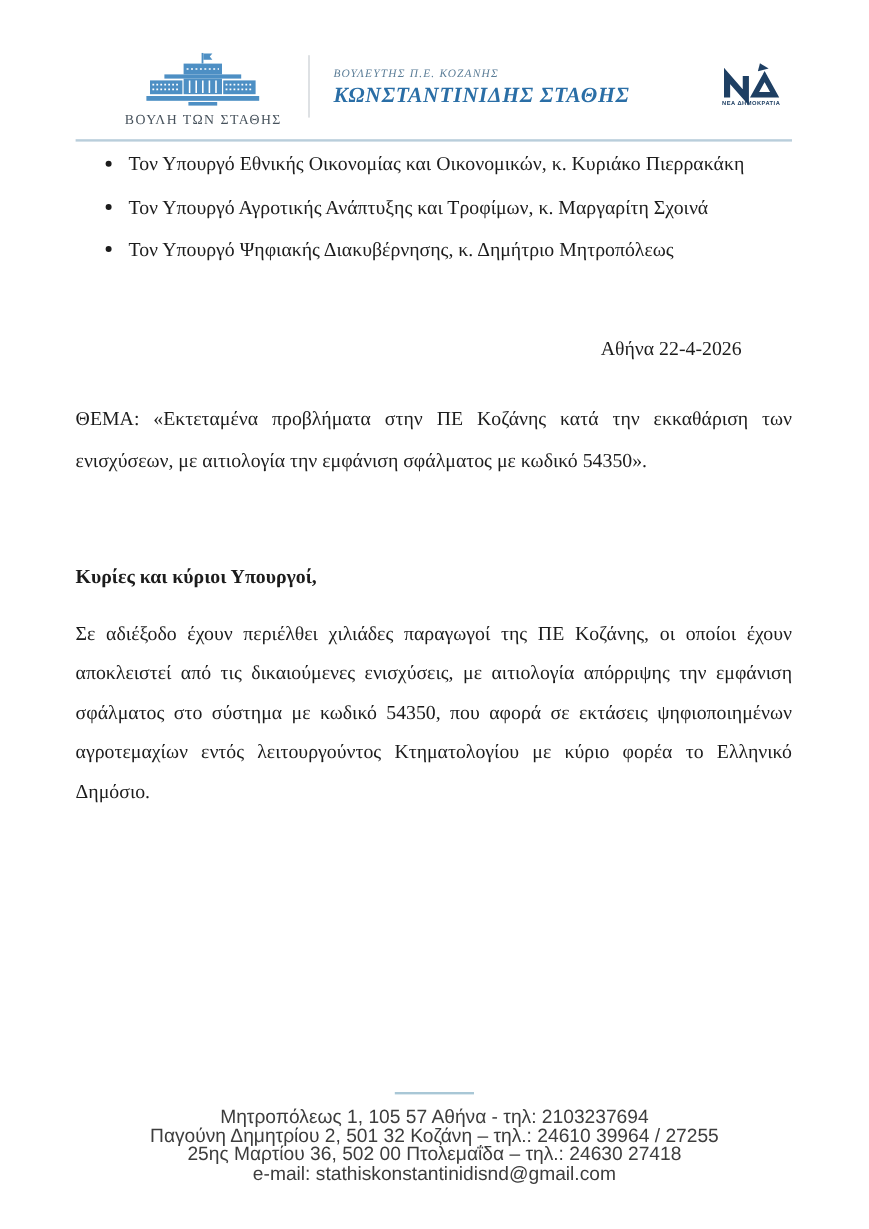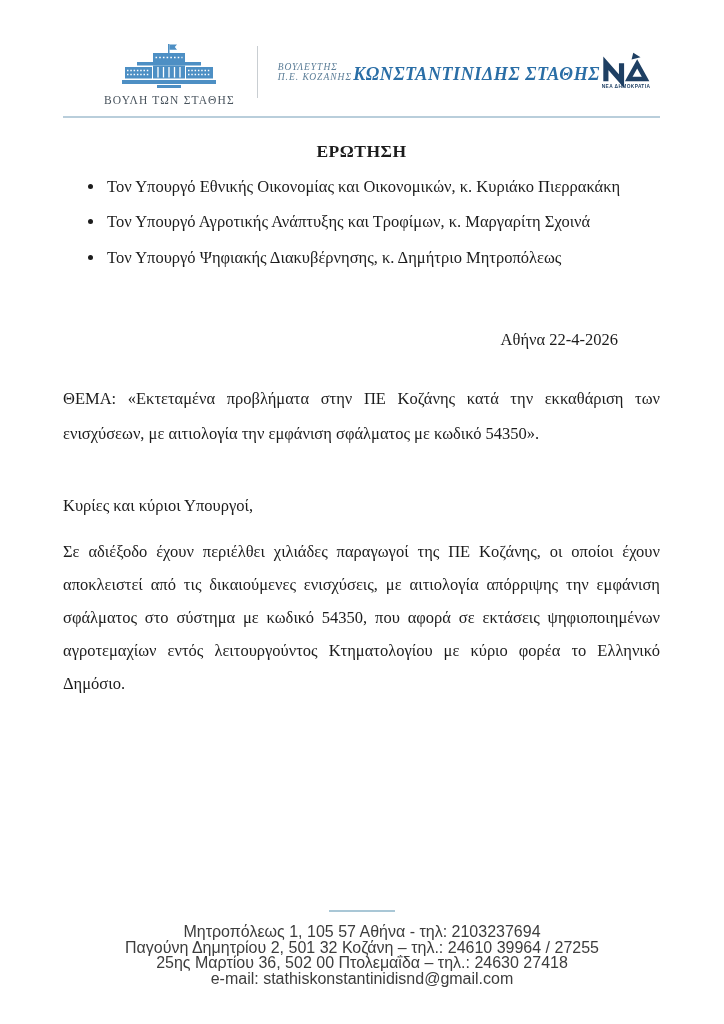--- a/index.html
+++ b/index.html
@@ -38,21 +38,21 @@
     margin-top:4px;
     font-size:11.5px;letter-spacing:1.2px;
     color:var(--parliamentText);
     white-space:nowrap;
   }
   .header-divider{
     width:1px;height:52px;
     background:#c9ced2;
     margin:0 20px 6px 22px;
   }
-  .mp-block{display:flex;justify-content:center;margin-bottom:4px;}
+  .mp-block{display:flex;flex-direction:column;justify-content:center;margin-bottom:4px;}
   .mp-role{
     font-size:9.5px;letter-spacing:1px;
     color:var(--roleGray);
     font-style:italic;
   }
   .mp-name{
     margin-top:2px;
     font-size:18px;font-weight:bold;letter-spacing:0.6px;
     color:var(--accentBlue);
     font-style:italic;
@@ -98,21 +98,22 @@
     margin-top:50px;
     text-align:right;
     padding-right:42px;
   }
   .subject{
     margin-top:24px;
     text-align:justify;
     line-height:35px;
   }
   .salutation{
-    margin-top:39px;
+    margin-top:64px;
+    font-weight:bold;
   }
   .paragraph{
     margin-top:13px;
     text-align:justify;
     line-height:33px;
   }
   .paragraph.continued{
     margin-top:0;
     text-align-last:justify;
   }
@@ -184,21 +185,20 @@
           <text x="23" y="33" text-anchor="middle" font-size="4.3" letter-spacing="0.35" fill="currentColor" font-family="Liberation Sans, sans-serif" font-weight="bold">ΝΕΑ ΔΗΜΟΚΡΑΤΙΑ</text>
         </svg>
       </span>
     </div>
   </div>
 
   <hr class="header-rule">
 
   <div class="content">
 
-    <div class="doc-title">ΕΡΩΤΗΣΗ</div>
 
 
     <ul class="recipients">
       <li>Τον Υπουργό Εθνικής Οικονομίας και Οικονομικών, κ. Κυριάκο Πιερρακάκη</li>
       <li>Τον Υπουργό Αγροτικής Ανάπτυξης και Τροφίμων, κ. Μαργαρίτη Σχοινά</li>
       <li>Τον Υπουργό Ψηφιακής Διακυβέρνησης, κ. Δημήτριο Μητροπόλεως</li>
     </ul>
 
     <div class="dateline">Αθήνα 22-4-2026</div>
 

